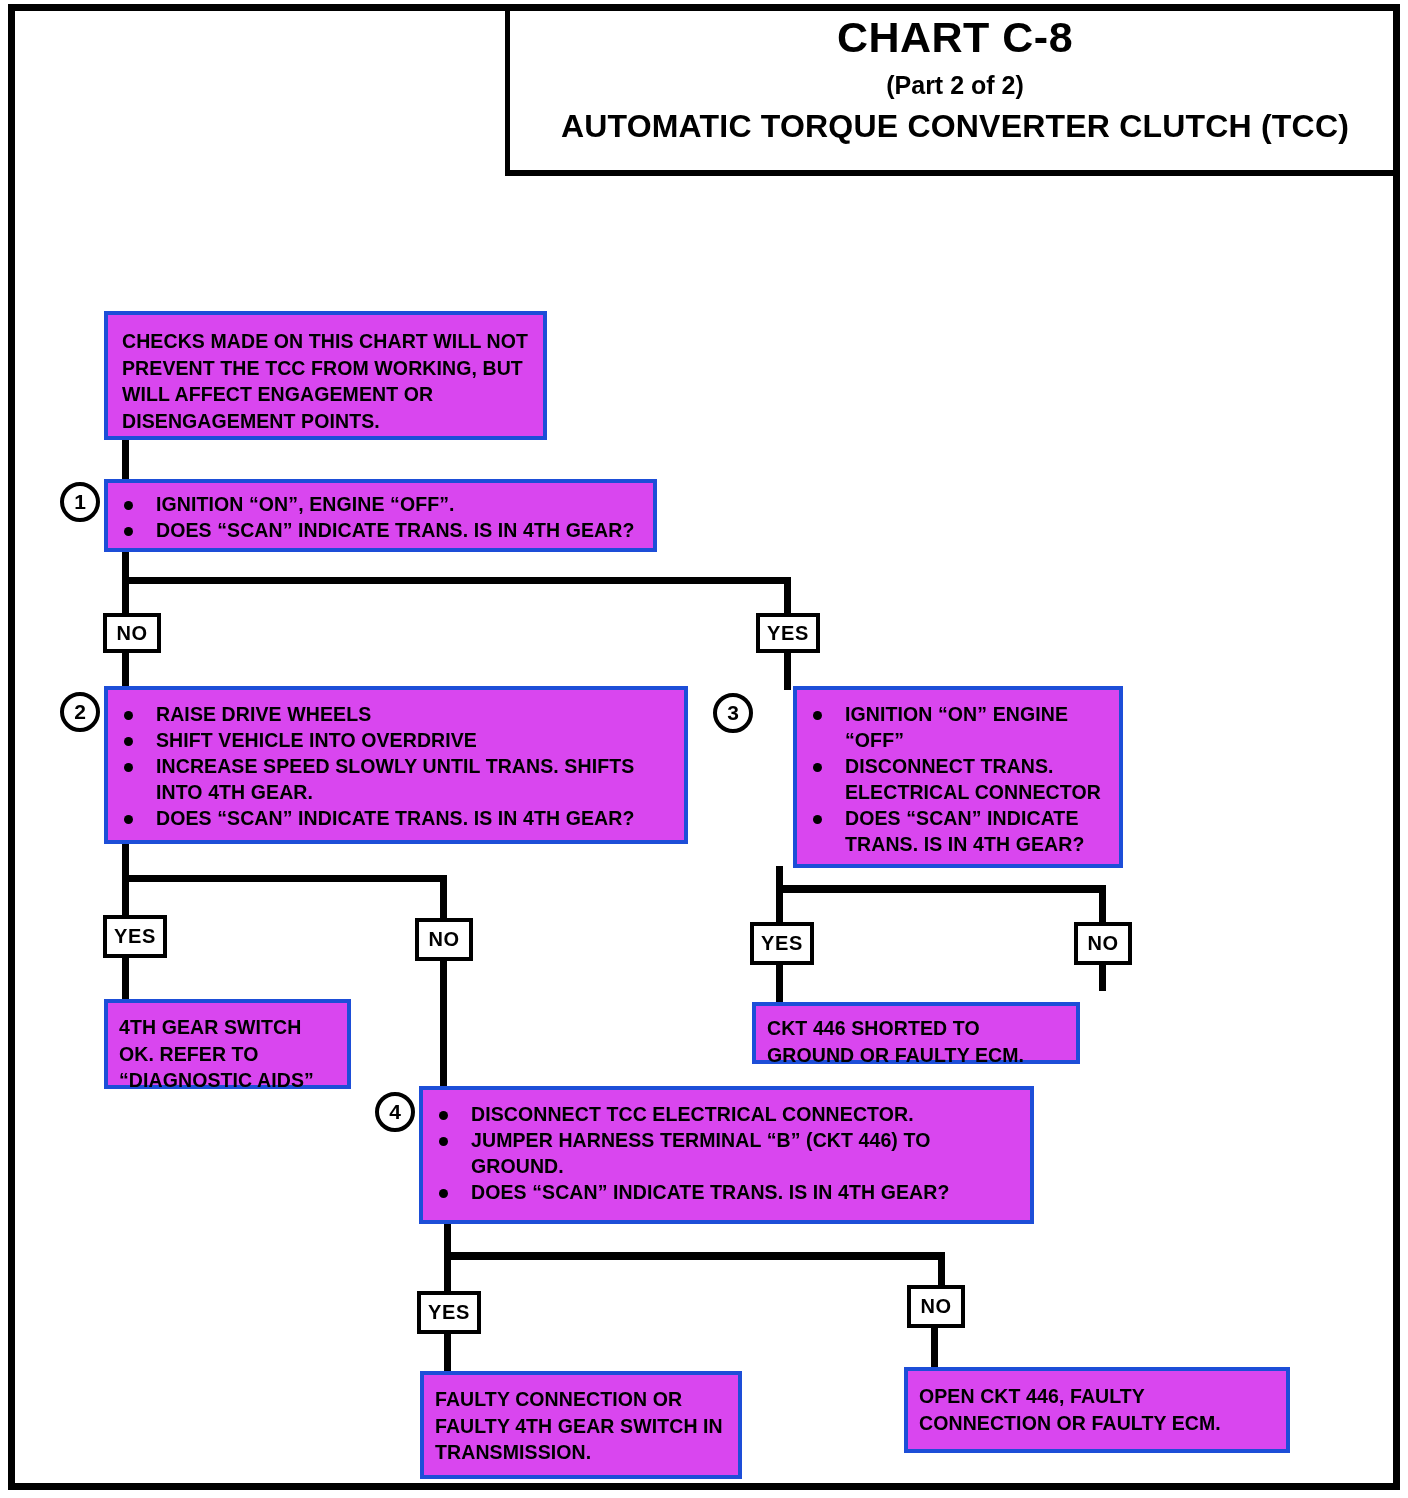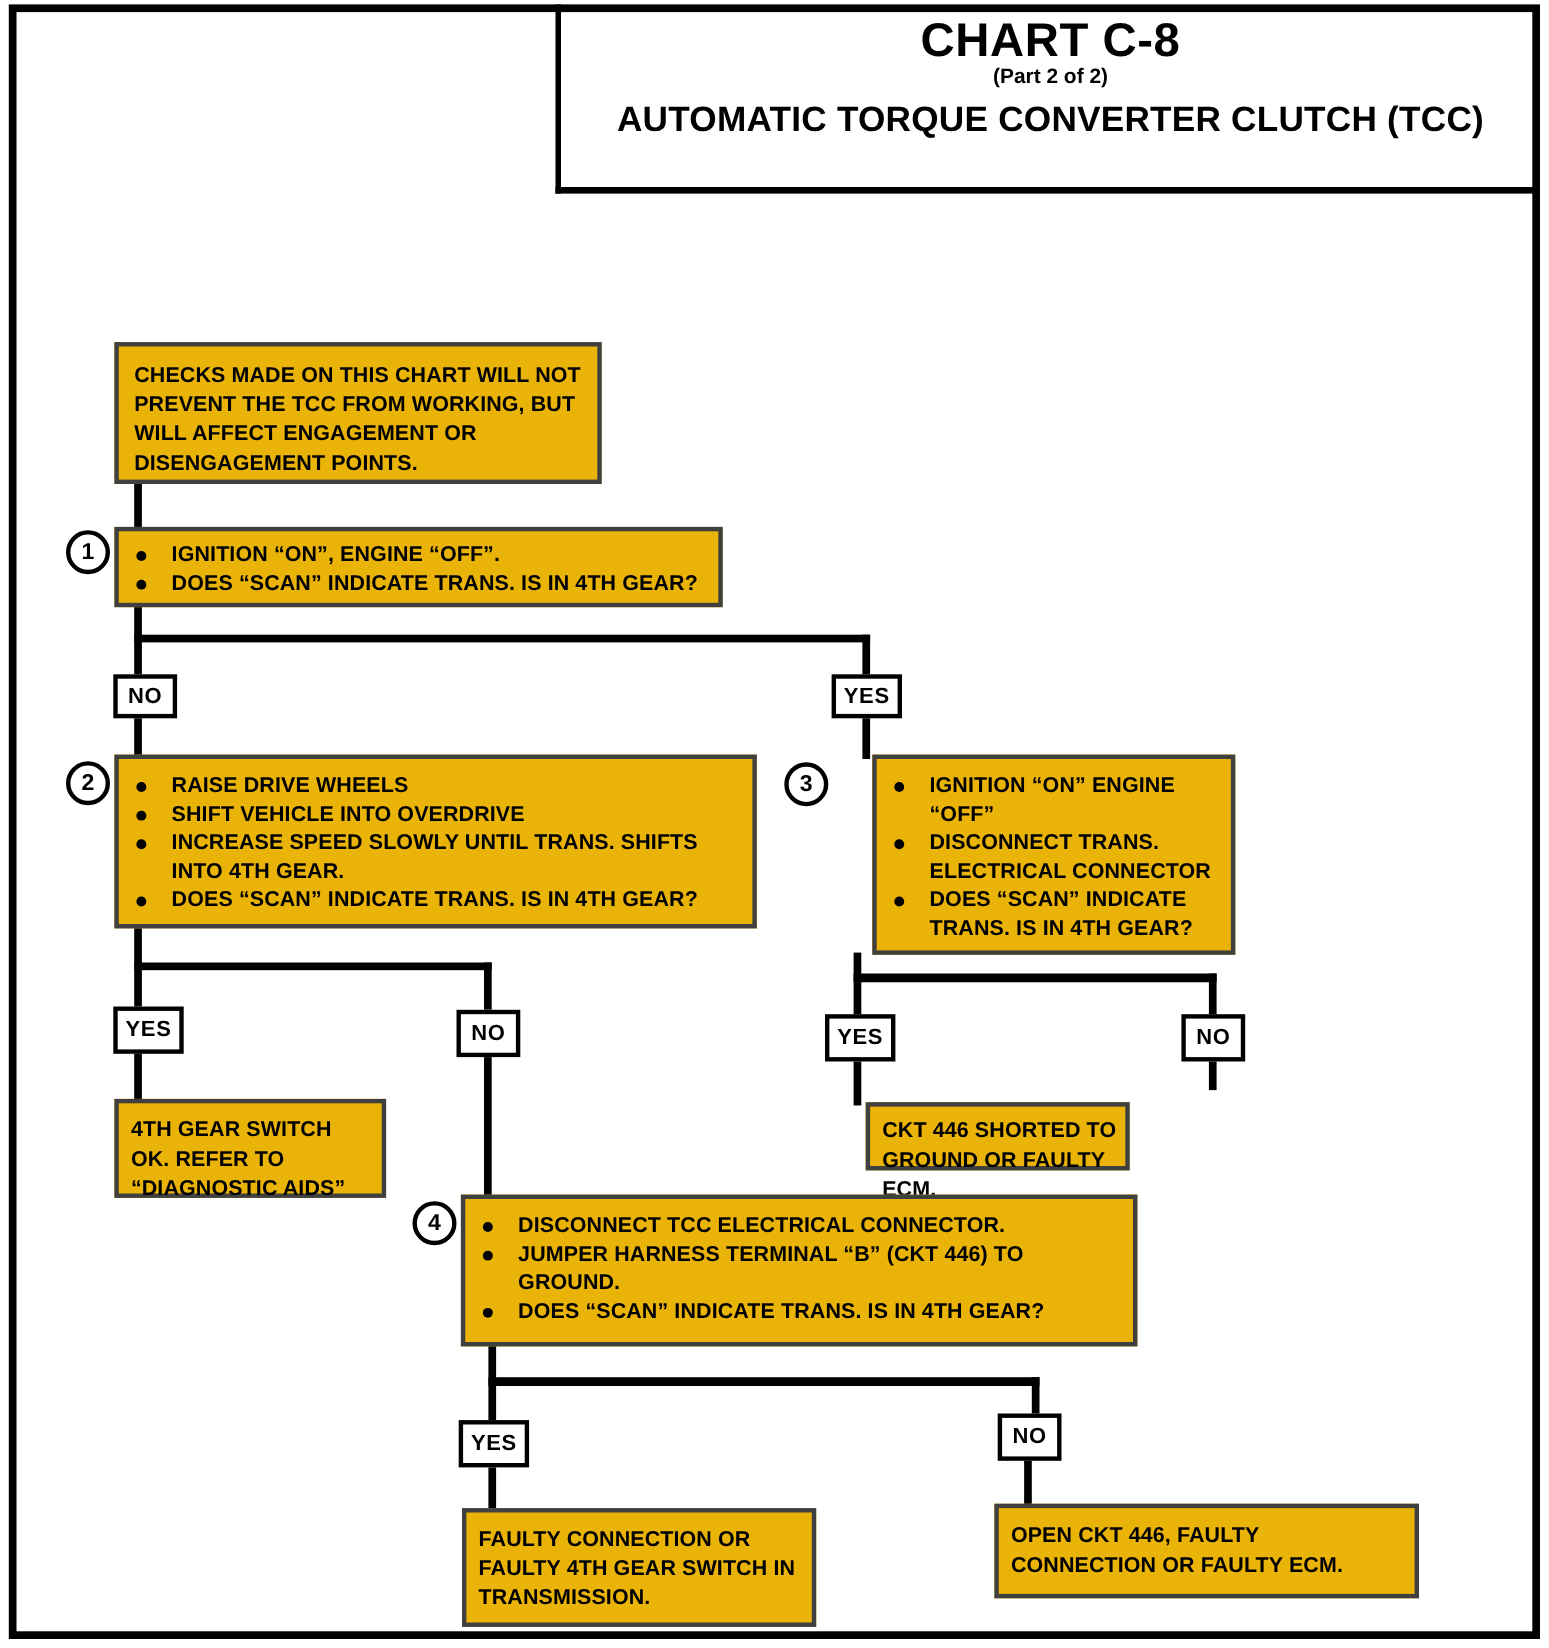--- a/index.html
+++ b/index.html
@@ -43,37 +43,38 @@
     color: #000;
   }
   .title-main {
     font-size: 43px;
     font-weight: bold;
     letter-spacing: 0.5px;
     margin-top: 11px;
     line-height: 1.05;
   }
   .title-part {
-    font-size: 19px;
-    font-weight: bold;
+    font-size: 25px;
+    font-weight: bold;
+    margin-top: 12px;
     line-height: 1.05;
   }
   .title-sub {
     font-size: 32px;
     font-weight: bold;
     letter-spacing: 0.2px;
     margin-top: 12px;
     line-height: 1.05;
   }
 
   
   .box {
     position: absolute;
-    border: 4px solid #404040;
-    background: #eab308;
+    border: 4px solid #1d4ed8;
+    background: #d946ef;
     box-sizing: border-box;
     color: #000;
     font-weight: bold;
     z-index: 3;
   }
 
   .box-text {
     font-size: 19.5px;
     line-height: 1.37;
     letter-spacing: 0.1px;
@@ -224,21 +225,21 @@
   <div class="ln" style="left:776px; top:866px; width:7px; height:60px;"></div>
   <div class="ln" style="left:776px; top:885px; width:330px; height:8px;"></div>
   <div class="ln" style="left:1099px; top:885px; width:7px; height:41px;"></div>
 
   <div class="yn" style="left:750px; top:922px; width:64px; height:43px;">YES</div>
   <div class="yn" style="left:1074px; top:922px; width:58px; height:43px;">NO</div>
 
   <div class="ln" style="left:776px; top:963px; width:7px; height:42px;"></div>
   <div class="ln" style="left:1099px; top:963px; width:7px; height:28px;"></div>
 
-  <div class="box" style="left:787px; top:1002px; width:240px; height:62px; padding:9px 8px 0 11px;">
+  <div class="box" style="left:752px; top:1002px; width:328px; height:62px; padding:9px 8px 0 11px;">
     <div class="box-text">CKT 446 SHORTED TO GROUND OR FAULTY ECM.</div>
   </div>
 
 
   <div class="step-circle" style="left:375px; top:1092px;">
       <span>4</span>
     </div>
   <div class="box" style="left:419px; top:1086px; width:615px; height:138px; padding:12px 10px 0 12px;">
     <ul class="bullets">
       <li>DISCONNECT TCC ELECTRICAL CONNECTOR.</li>

